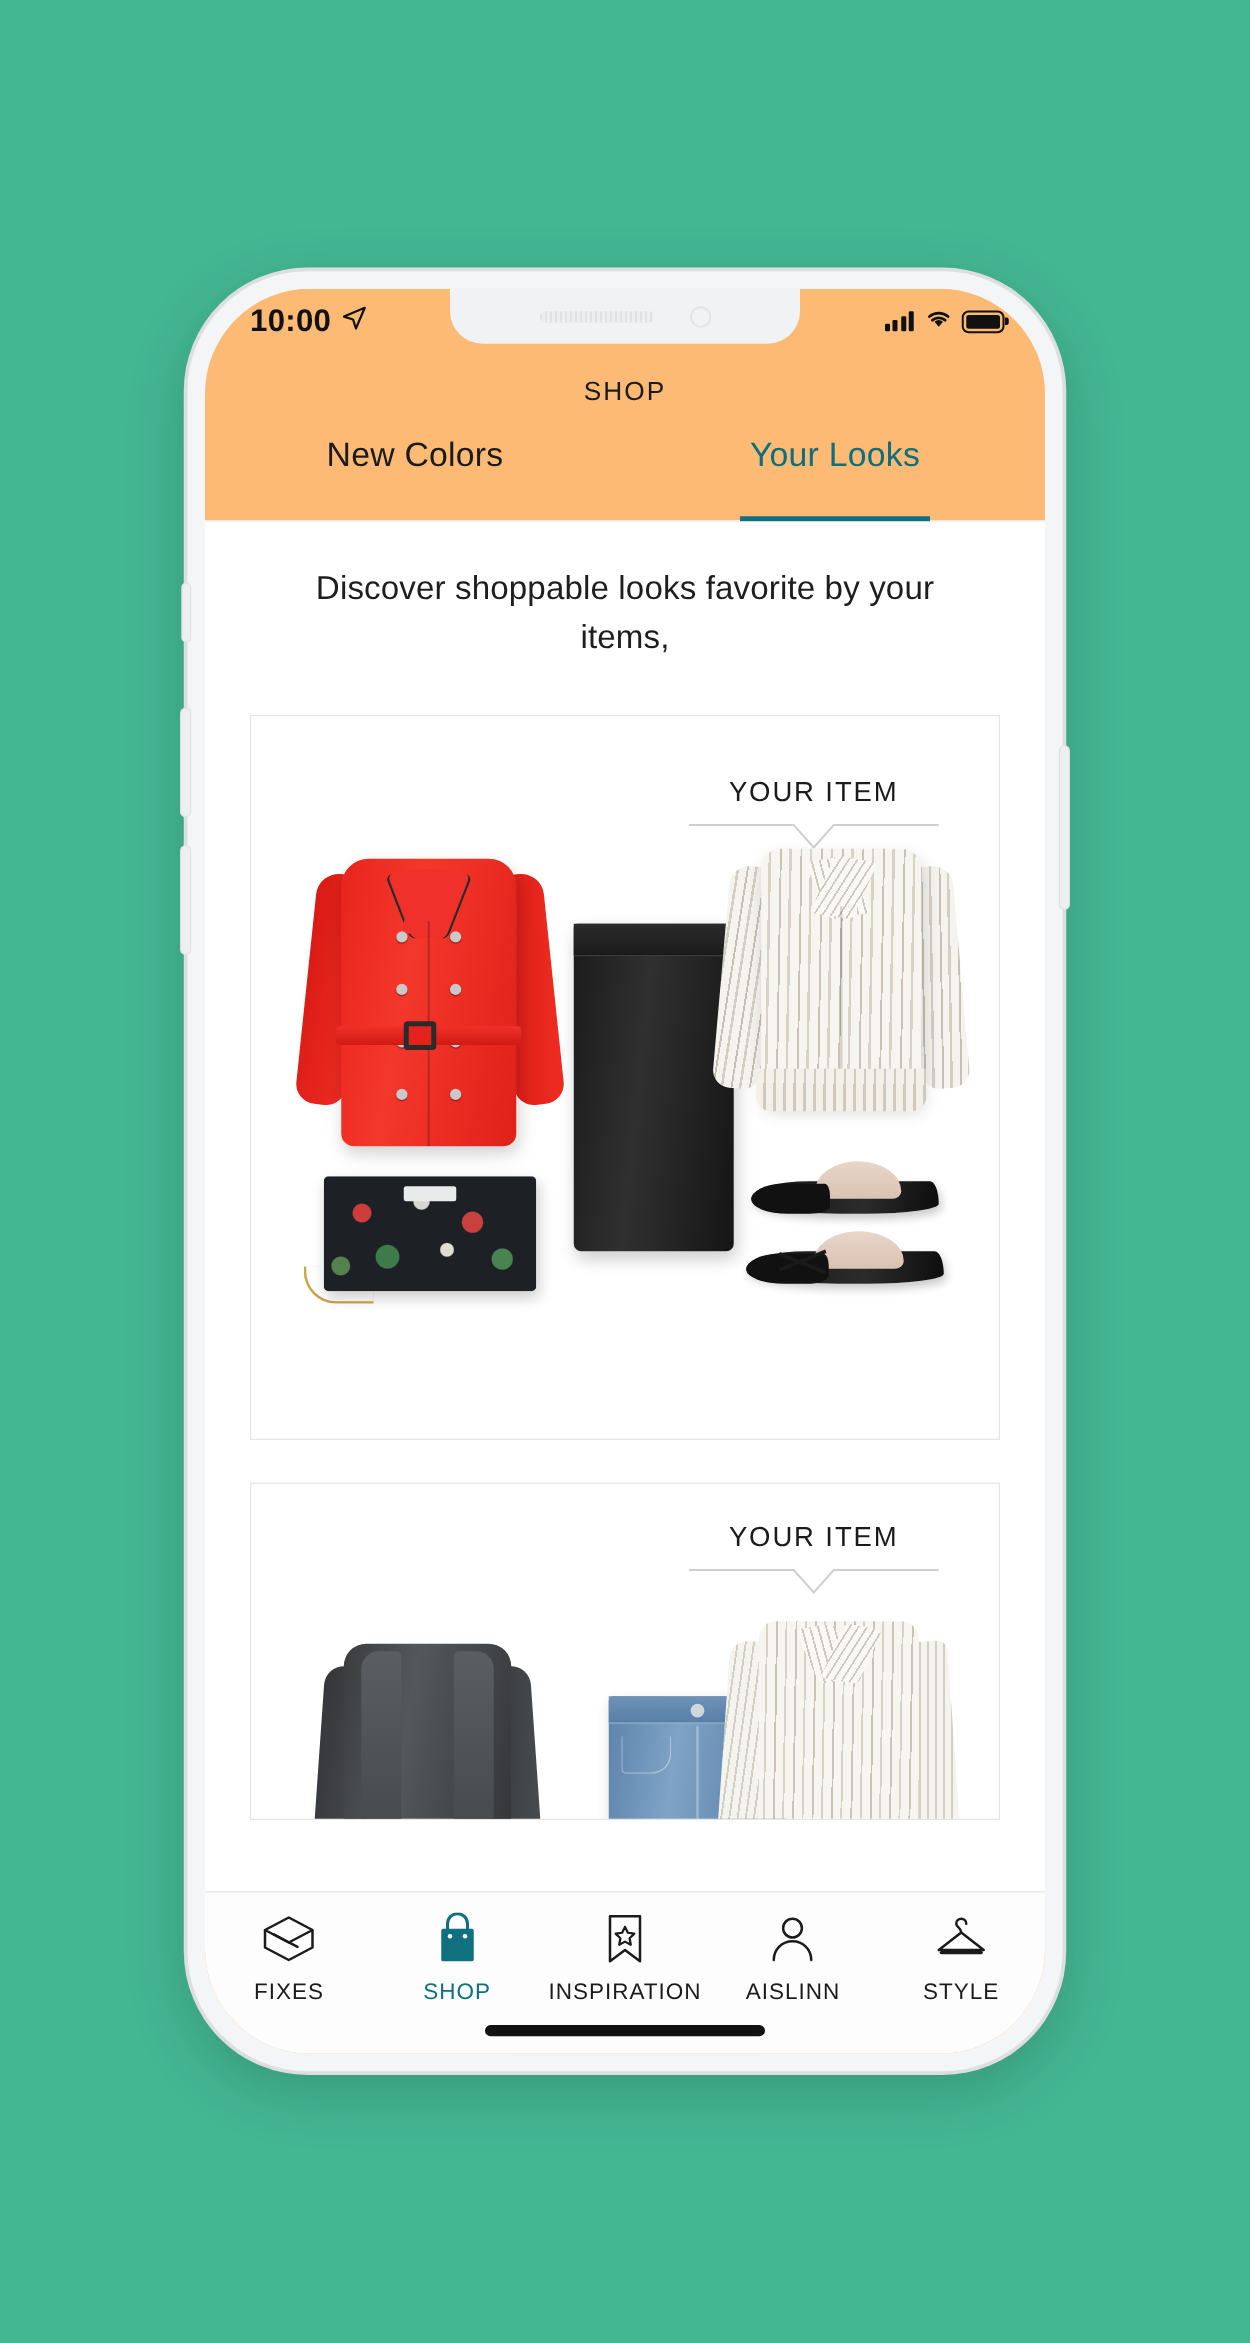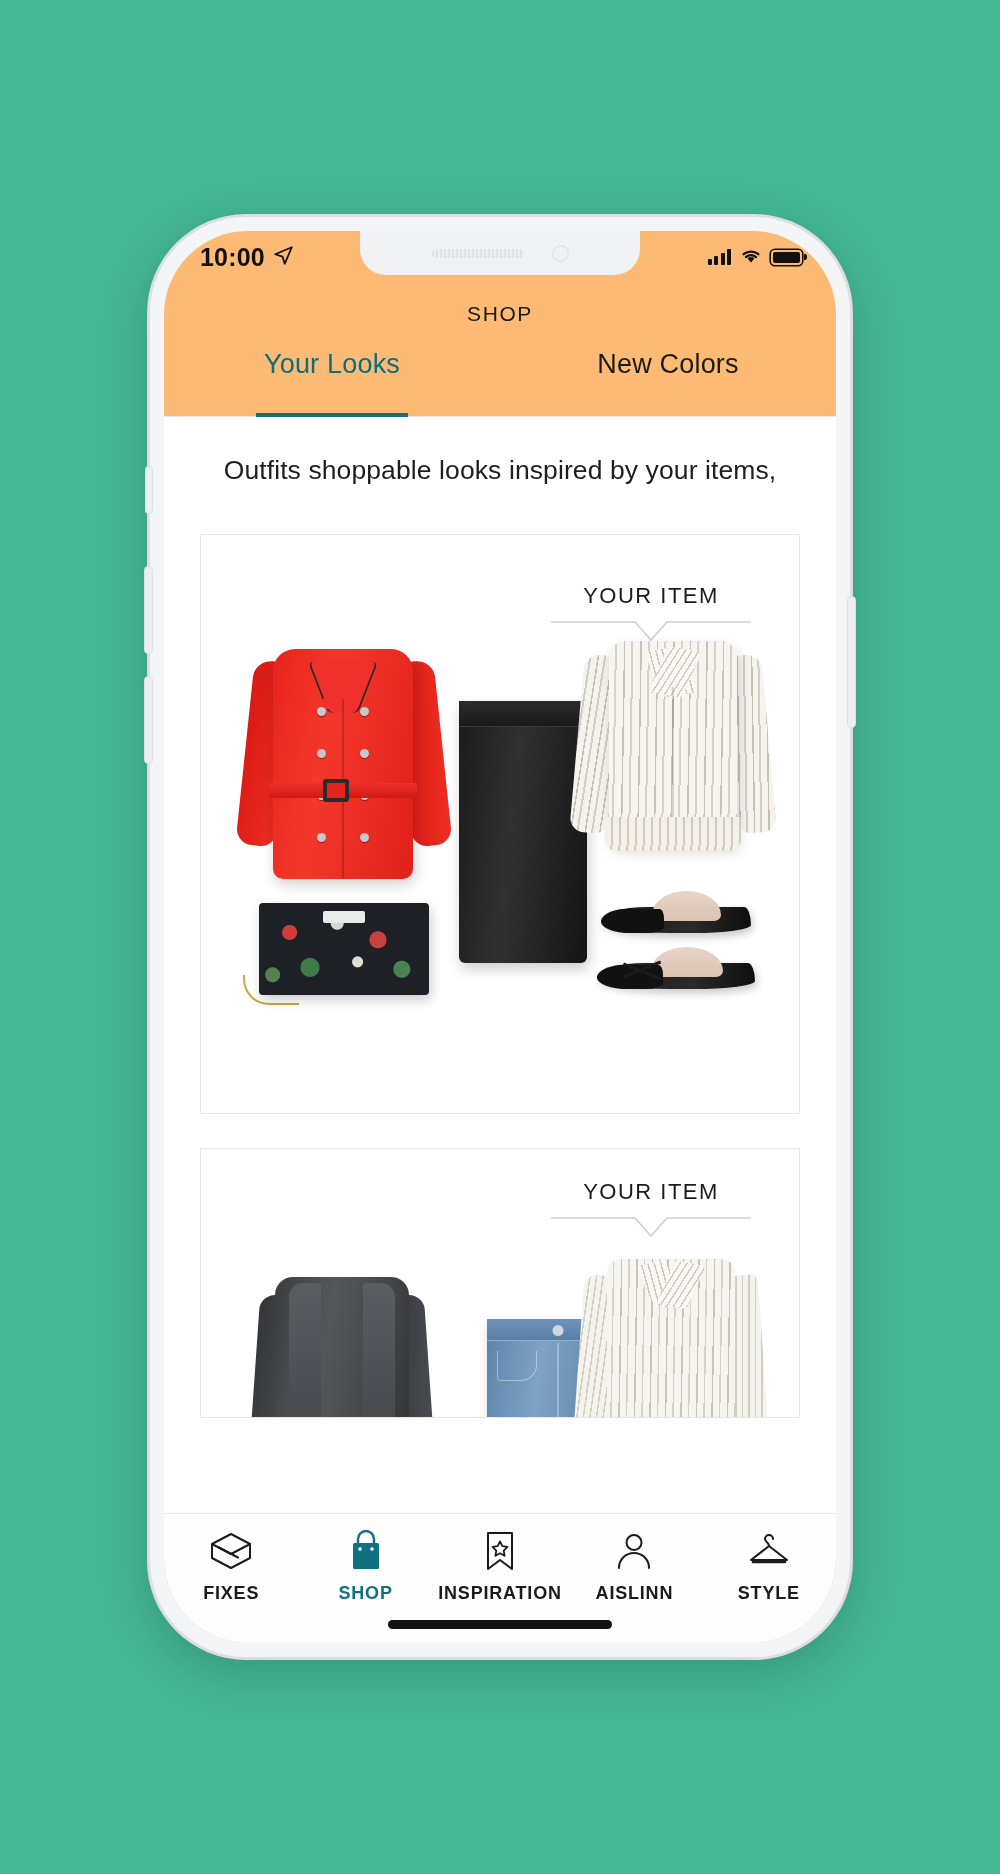--- a/index.html
+++ b/index.html
@@ -341,21 +341,21 @@
     border-radius: 4px;
   }
   .bl2-collar-l { left: 38px; transform: skewX(16deg) rotate(-9deg); }
   .bl2-collar-r { right: 38px; transform: skewX(-16deg) rotate(9deg); }
 
   
   .tabbar {
     flex: 0 0 130px; background: #fdfdfd;
     border-top: 1.5px solid #e9e9e9;
     display: flex; align-items: flex-start; padding-top: 16px;
-    position: relative; z-index: 6; font-weight: bold;
+    position: relative; z-index: 6;
   }
   .tb-item {
     flex: 1; display: flex; flex-direction: column;
     align-items: center; gap: 11px; cursor: pointer;
   }
   .tb-icon { width: 46px; height: 42px; display: flex; align-items: center; justify-content: center; }
   .tb-icon svg { display: block; }
   .tb-label { font-size: 18px; letter-spacing: .8px; color: #1b1b1b; }
   .tb-item.active .tb-label { color: #11707f; }
 
@@ -410,32 +410,32 @@
             </span>
             <span class="battery">
                 <span></span>
               </span>
           </div>
         </div>
 
         <div class="navtitle">SHOP</div>
 
         <div class="tabs">
+          <div class="tab">
+            <span>New Colors</span>
+          </div>
           <div class="tab active">
             <span>Your Looks</span>
           </div>
-          <div class="tab">
-            <span>New Colors</span>
-          </div>
         </div>
 
         <div class="content">
 
           <div class="blurb">
-            <div>Outfits shoppable looks inspired by your items,</div>
+            <div>Discover shoppable looks favorite by your items,</div>
           </div>
 
           <div class="look-card">
 
             <div class="your-item">
               <span class="yi-text">YOUR ITEM</span>
               <div class="yi-pointer">
                 <svg viewBox="0 0 200 22" preserveAspectRatio="none">
                   <path d="M0 1 H84 L100 19 L116 1 H200" fill="none" stroke="#cfcfcf" stroke-width="1.6"></path>
                 </svg>

